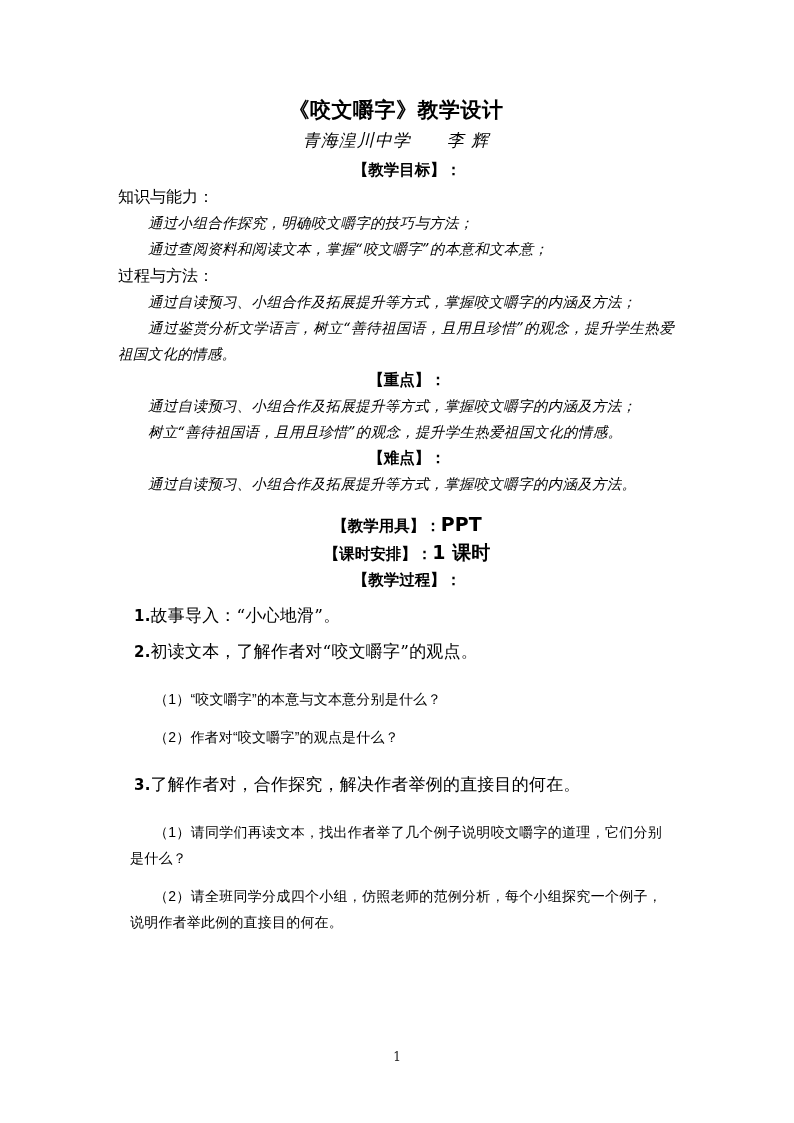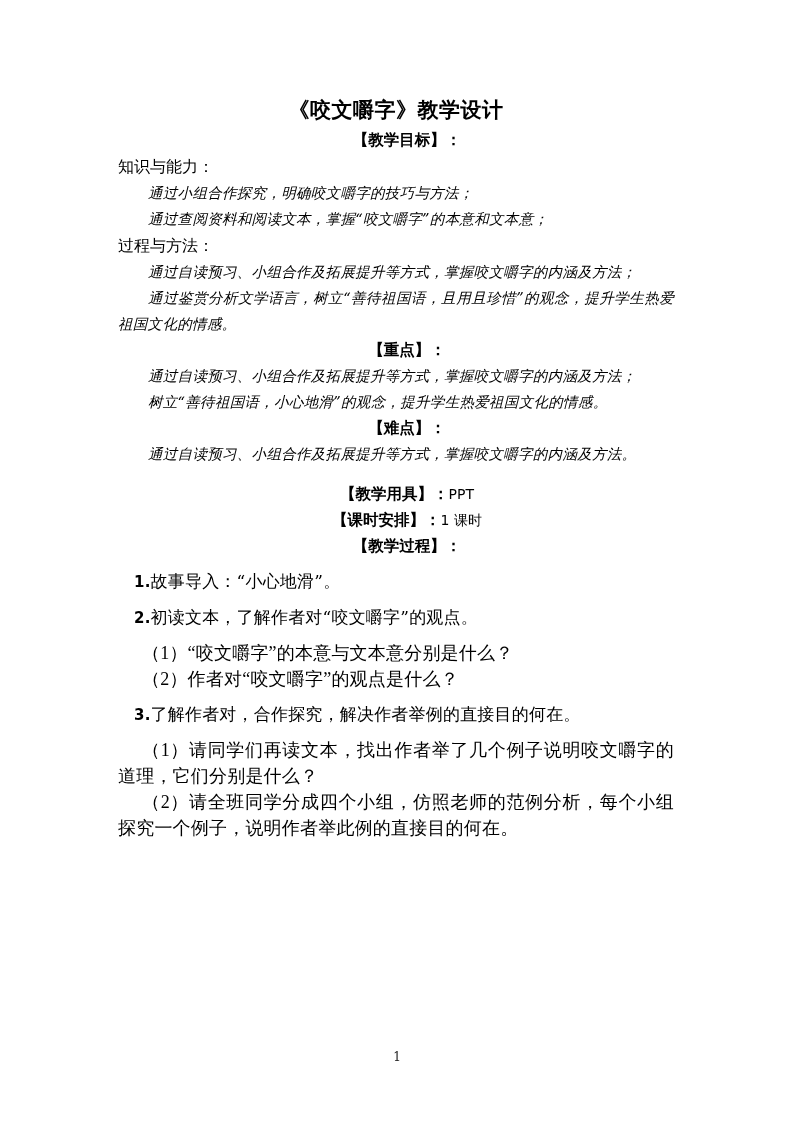--- a/index.html
+++ b/index.html
@@ -59,22 +59,22 @@
   .hd {
     font-family: "DejaVu Sans", "Liberation Sans", sans-serif;
     font-weight: bold;
     font-size: 15.5px;
     line-height: 26px;
     margin: 0;
     text-indent: 22px;
     text-align: center;
   }
   .hd .val {
-    font-weight: normal;
-    font-size: 14px;
+    font-weight: bold;
+    font-size: 19px;
   }
 
   
   .sub {
     font-family: "DejaVu Sans", "Liberation Sans", sans-serif;
     font-weight: normal;
     font-size: 16px;
     line-height: 27px;
     margin: 0;
     text-indent: 0;
@@ -102,24 +102,24 @@
     letter-spacing: 0.2px;
   }
   .step .num {
     font-family: "DejaVu Sans", "Liberation Sans", sans-serif;
     font-weight: bold;
     font-size: 15px;
   }
 
   
   .q {
-    font-family: Liberation Serif, serif;
-    font-size: 18px;
-    line-height: 26px;
-    margin: 0;
+    font-family: Liberation Sans, sans-serif;
+    font-size: 14px;
+    line-height: 26px;
+    margin: 12px;
     text-indent: 24px;
     text-align: justify;
     letter-spacing: 0.2px;
   }
 
   .gap-sm { height: 9px; }
   .gap-md { height: 14px; }
 
   
   .page-number {
@@ -135,35 +135,36 @@
   }
 </style>
 </head>
 <body>
 
 <div class="page">
 
   <div class="content">
 
     <h1 class="doc-title">《咬文嚼字》教学设计</h1>
+    <div class="doc-subtitle">青海湟川中学　　李 辉</div>
 
     <p class="hd">【教学目标】：</p>
 
     <p class="sub">知识与能力：</p>
     <p class="kai">通过小组合作探究，明确咬文嚼字的技巧与方法；</p>
     <p class="kai">通过查阅资料和阅读文本，掌握“咬文嚼字”的本意和文本意；</p>
 
     <p class="sub">过程与方法：</p>
     <p class="kai">通过自读预习、小组合作及拓展提升等方式，掌握咬文嚼字的内涵及方法；</p>
 
     <p class="kai">通过鉴赏分析文学语言，树立“善待祖国语，且用且珍惜”的观念，提升学生热爱祖国文化的情感。</p>
 
     <p class="hd">【重点】：</p>
     <p class="kai">通过自读预习、小组合作及拓展提升等方式，掌握咬文嚼字的内涵及方法；</p>
-    <p class="kai">树立“善待祖国语，小心地滑”的观念，提升学生热爱祖国文化的情感。</p>
+    <p class="kai">树立“善待祖国语，且用且珍惜”的观念，提升学生热爱祖国文化的情感。</p>
 
     <p class="hd">【难点】：</p>
     <p class="kai">通过自读预习、小组合作及拓展提升等方式，掌握咬文嚼字的内涵及方法。</p>
 
     <div class="gap-md"></div>
 
     <p class="hd">
       <span>【教学用具】：</span><span class="val">PPT</span>
     </p>
     <p class="hd">

